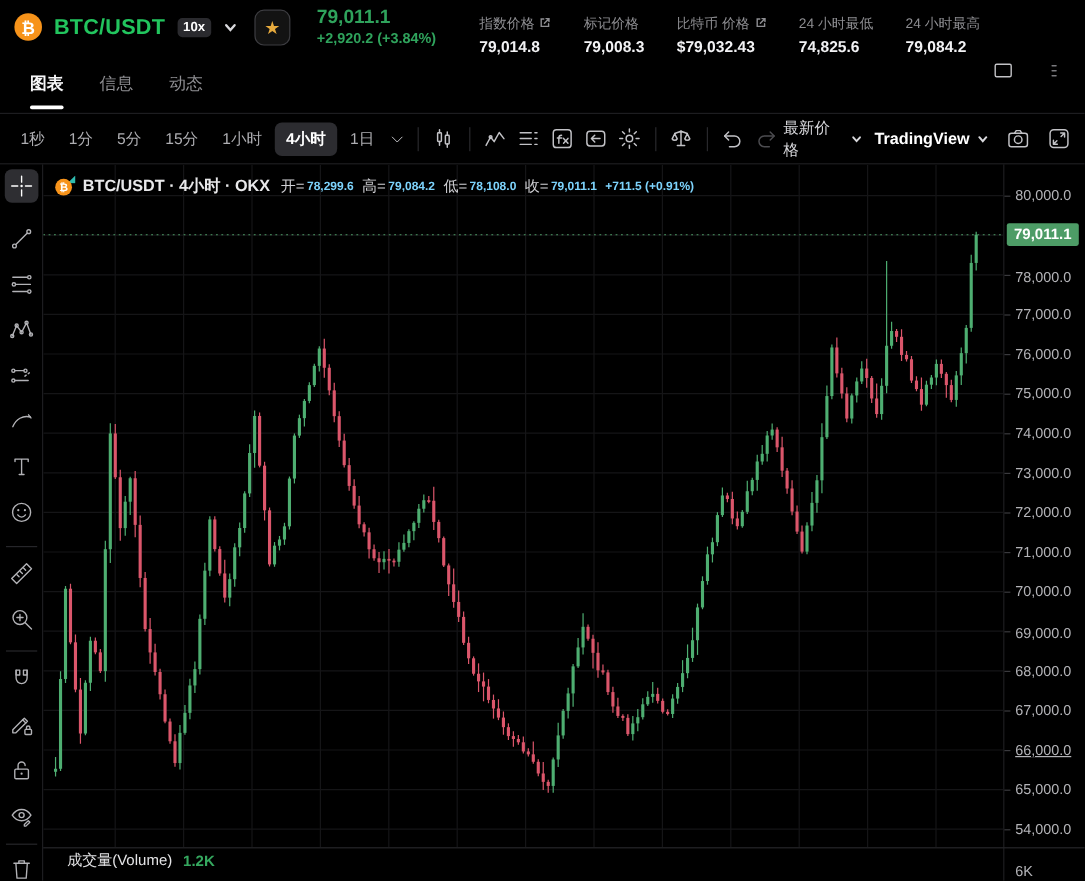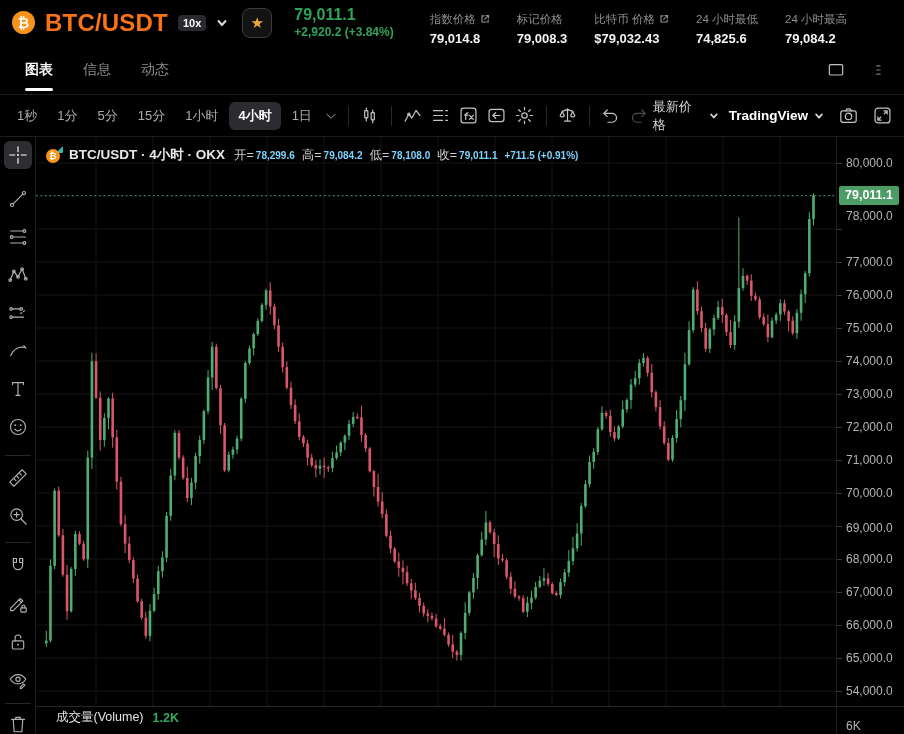--- a/index.html
+++ b/index.html
@@ -6,37 +6,37 @@
   html,body { width:904px; height:734px; overflow:hidden; background:#000; }
   body { font-family:"Liberation Sans","DejaVu Sans",sans-serif; color:#eaeaec; position:relative; }
   svg { display:block; }
   .stroke-ic { fill:none; stroke:#c2c2c6; stroke-width:1.4; stroke-linecap:round; stroke-linejoin:round; }
   .stroke-ic .f { fill:#c2c2c6; stroke:none; }
 
   
   #header { height:45px; display:flex; align-items:center; padding:0 12px; gap:10px; }
   .btc-logo { width:23px; height:23px; border-radius:50%; background:#f7931a; color:#fff;
               display:flex; align-items:center; justify-content:center; font-size:14px; font-weight:bold; }
-  .pair-name { font-size:24px; font-weight:bold; color:#f97316; letter-spacing:.2px; }
+  .pair-name { font-size:18px; font-weight:bold; color:#22c55e; letter-spacing:.2px; }
   .lev-badge { background:#2a2a2e; color:#fff; font-size:11px; font-weight:bold; padding:2px 5px; border-radius:4px; }
   .chev { width:12px; height:12px; }
   .chev path { fill:none; stroke:#d8d8dc; stroke-width:2; stroke-linecap:round; }
   .star-btn { width:30px; height:30px; border:1px solid #3d3d41; background:#131313; border-radius:8px;
               display:flex; align-items:center; justify-content:center; color:#e7aa3d; font-size:15px; margin-left:4px; }
   .hdr-price-block { margin-left:12px; line-height:1.25; }
   .hdr-price { color:#2fa35c; font-size:16px; font-weight:bold; }
   .hdr-change { color:#2fa35c; font-size:12px; font-weight:bold; }
   #hdr-stats { display:flex; gap:27px; margin-left:26px; }
   .stat .lbl { font-size:11.5px; color:#8e8e92; display:flex; align-items:center; gap:4px; white-space:nowrap;margin-top:12px; }
   .stat .val { font-size:13px; font-weight:bold; color:#f2f2f4; margin-top:4px; }
   .ext-ic { width:10px; height:10px; }
   .ext-ic path { fill:none; stroke:#8e8e92; stroke-width:1.4; stroke-linecap:round; }
 
   
-  #tabrow { height:50px; border-bottom:1px solid #1d1d20; display:flex; align-items:center; padding:0 10px; }
+  #tabrow { height:50px; border-bottom:1px solid #1d1d20; display:flex; align-items:flex-start; padding:0 10px; }
   .tab { font-size:14px; color:#8f8f93; margin:0 15px; height:100%; display:flex; align-items:center; position:relative; cursor:default; }
   .tab.active { color:#f6f6f8; font-weight:bold; }
   .tab.active::after { content:""; position:absolute; left:0; right:0; bottom:3px; height:3px; background:#fff; border-radius:2px; }
   .tabrow-right { margin-left:auto; display:flex; align-items:center; gap:14px; padding-right:2px; }
   .tabrow-right .icon-btn svg { width:20px; height:20px; }
 
   
   #chart-toolbar { height:42px; border-bottom:1px solid #1d1d20; display:flex; align-items:center; padding:0 8px; }
   .tf-btn { font-size:13px; color:#aeaeb2; padding:5px 9px; border-radius:6px; white-space:nowrap; }
   .tf-btn.active { background:#2c2c30; color:#fff; font-weight:bold; }
@@ -803,21 +803,21 @@
       <span class="vv">1.2K</span>
     </div>
   </div>
 
   <div id="price-axis">
     <div id="cur-price-badge" style="top:49px;">79,011.1</div>
     <div id="vol-axis-tick" style="top:582px;">6K</div>
   <div class="ax-dash" style="top: 26px;"></div>
       <div class="ax-tick" style="top: 18.5px;">80,000.0</div>
       <div class="ax-dash" style="top: 92px;"></div>
-      <div class="ax-tick" style="top: 72px;">78,000.0</div>
+      <div class="ax-tick" style="top: 87px;">78,000.0</div>
       <div class="ax-dash" style="top: 125px;"></div>
       <div class="ax-tick" style="top: 117.5px;">77,000.0</div>
       <div class="ax-dash" style="top: 158px;"></div>
       <div class="ax-tick" style="top: 150.5px;">76,000.0</div>
       <div class="ax-dash" style="top: 191px;"></div>
       <div class="ax-tick" style="top: 183.5px;">75,000.0</div>
       <div class="ax-dash" style="top: 224px;"></div>
       <div class="ax-tick" style="top: 216.5px;">74,000.0</div>
       <div class="ax-dash" style="top: 257px;"></div>
       <div class="ax-tick" style="top: 249.5px;">73,000.0</div>
@@ -827,21 +827,21 @@
       <div class="ax-tick" style="top: 315.5px;">71,000.0</div>
       <div class="ax-dash" style="top: 356px;"></div>
       <div class="ax-tick" style="top: 348.5px;">70,000.0</div>
       <div class="ax-dash" style="top: 389px;"></div>
       <div class="ax-tick" style="top: 384px;">69,000.0</div>
       <div class="ax-dash" style="top: 422px;"></div>
       <div class="ax-tick" style="top: 414.5px;">68,000.0</div>
       <div class="ax-dash" style="top: 455px;"></div>
       <div class="ax-tick" style="top: 447.5px;">67,000.0</div>
       <div class="ax-dash" style="top: 488px;"></div>
-      <div class="ax-tick" style="top: 480.5px;">66,000.0</div>
+      <div class="ax-tick" style="top: 480.5px; text-decoration: underline;">66,000.0</div>
       <div class="ax-dash" style="top: 521px;"></div>
       <div class="ax-tick" style="top: 513.5px;">65,000.0</div>
       <div class="ax-dash" style="top: 554px;"></div>
       <div class="ax-tick" style="top: 546.5px;">54,000.0</div>
     </div>
 
   <div id="vol-border" style="top:569px;"></div>
 </div>
 
 </body></html>

